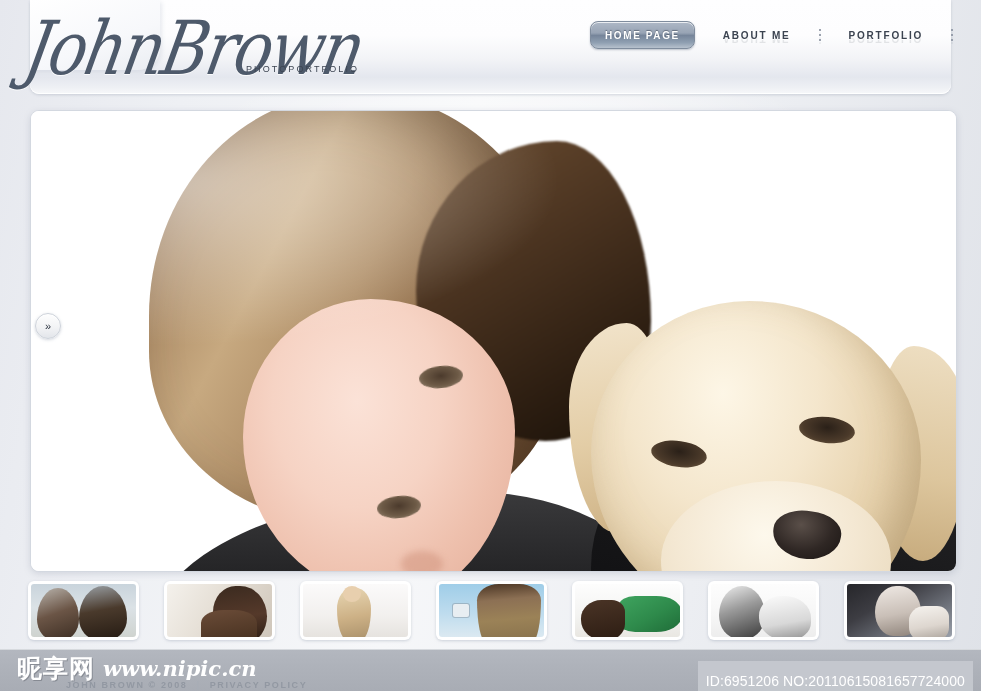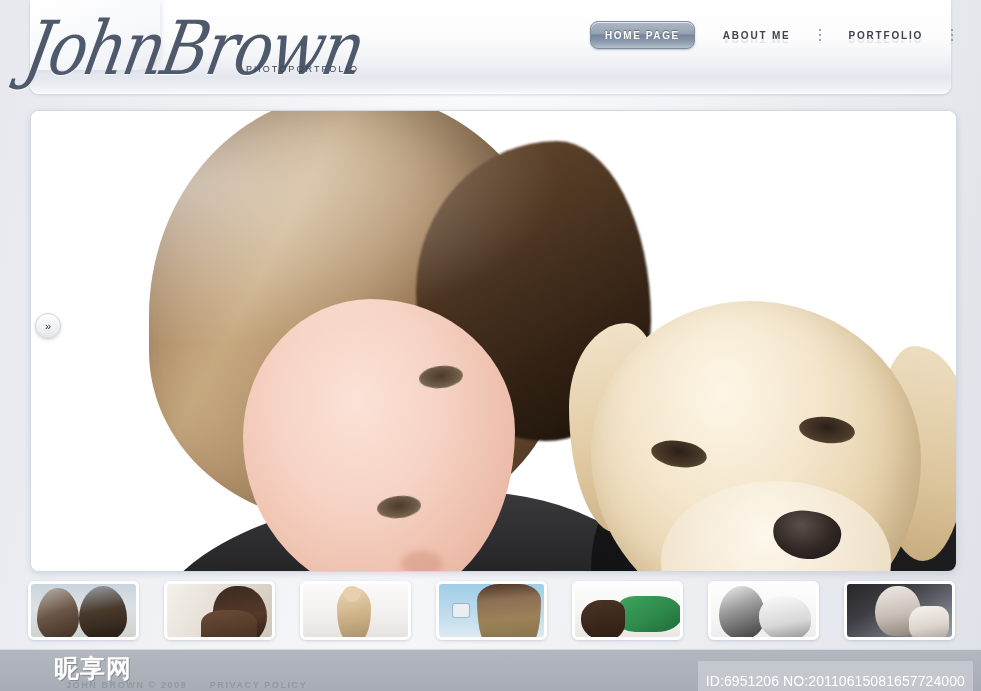--- a/index.html
+++ b/index.html
@@ -359,21 +359,20 @@
     border-top: 1px solid #d7dade;
     z-index: 10;
   }
   #watermark {
     position: absolute;
     left: 17px;
     top: 6px;
     display: flex;
     align-items: center;
     gap: 8px;
-    margin-left: 37px;
   }
   #wm-cn {
     font-family: "DejaVu Sans", sans-serif;
     font-size: 25px;
     font-weight: bold;
     color: #ffffff;
     letter-spacing: 1px;
     line-height: 1;
     text-shadow: 1px 1px 0 rgba(90,95,105,0.45);
   }
@@ -501,18 +500,19 @@
 
   <div id="copyright">
     <span>JOHN BROWN © 2008</span>
     <span class="sep">|</span>
     <span>PRIVACY POLICY</span>
   </div>
 
   <div id="bottombar">
     <div id="watermark">
       <span id="wm-cn">昵享网</span>
+      <span id="wm-url">www.nipic.cn</span>
     </div>
   </div>
 
   <div id="id-badge">ID:6951206 NO:20110615081657724000</div>
 
 </div>
 
 </body></html>

